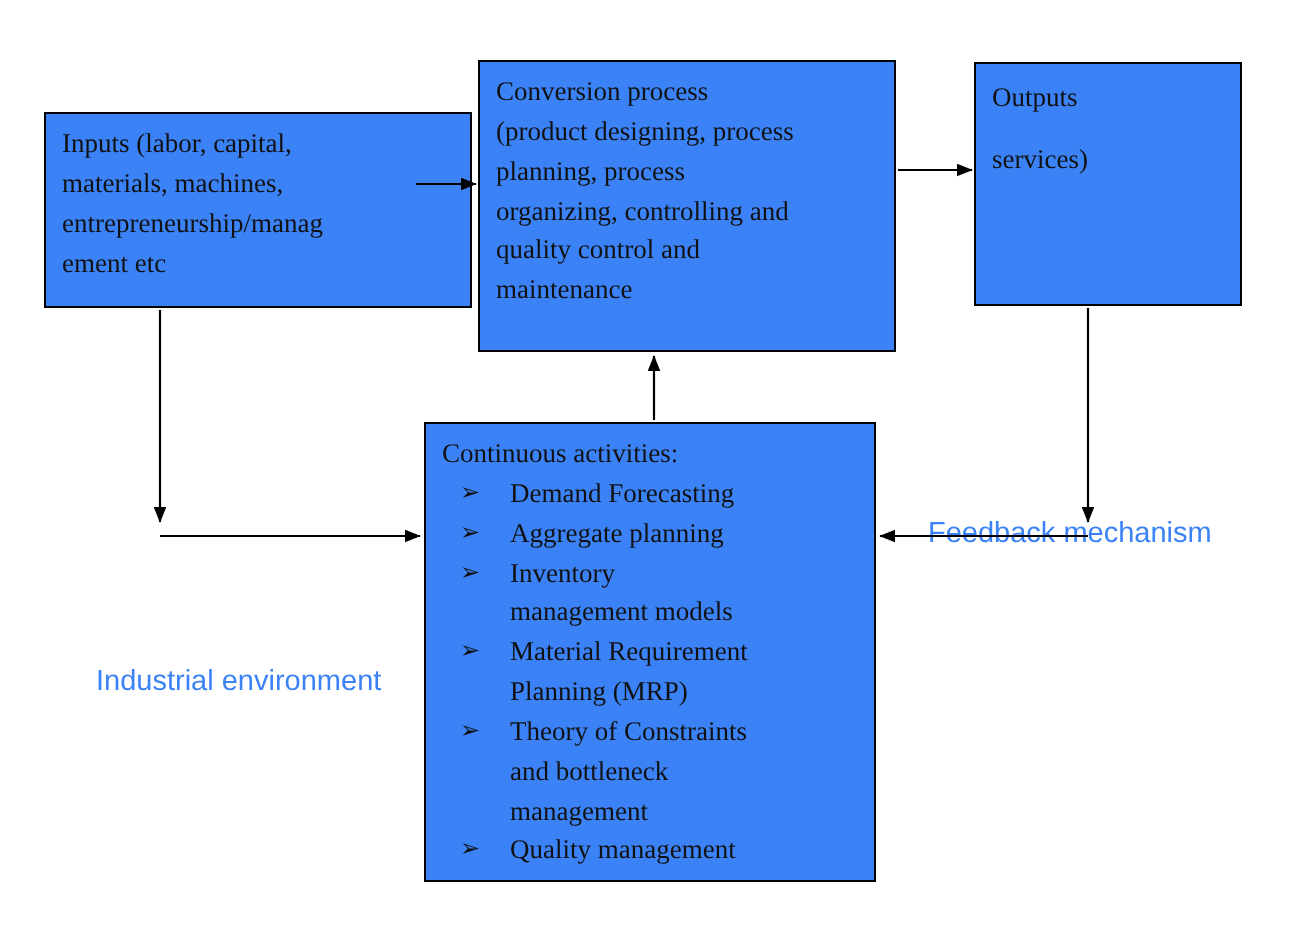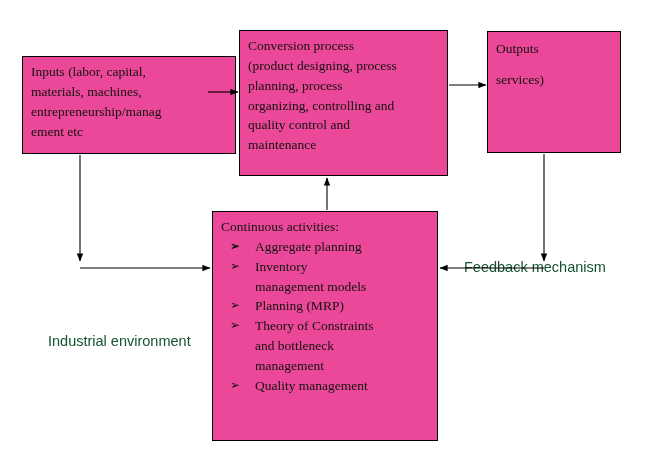--- a/index.html
+++ b/index.html
@@ -13,21 +13,21 @@
     height: 465px;
     background: #ffffff;
     overflow: hidden;
     font-family: "Liberation Serif", "DejaVu Serif", serif;
     color: #000000;
   }
   .box {
     position: absolute;
     border: 1px solid #000000;
     box-sizing: border-box;
-    background: #ec4899;
+    background: #3b82f6;
     font-family: "Liberation Serif", "DejaVu Serif", serif;
     font-size: 13.5px;
     line-height: 1.47;
     color: #111111;
   }
   .box .inner {
     padding: 5px 6px 4px 8px;
   }
   .box .line {
     white-space: pre;
@@ -62,21 +62,21 @@
     display: block;
   }
   .bullet-list li .btext.cont {
     padding-left: 0px;
   }
 
   .label {
     position: absolute;
     font-family: "Liberation Sans", "DejaVu Sans", sans-serif;
     font-size: 14.5px;
-    color: #14532d;
+    color: #3b82f6;
     white-space: pre;
   }
   #label-industrial { left: 48px;  top: 333px; }
   #label-feedback   { left: 464px; top: 259px; }
 
   .conn { position: absolute; }
   .conn svg { display: block; overflow: visible; }
 </style>
 </head>
 <body>
@@ -111,35 +111,37 @@
     </div>
   </div>
 
   <div class="box" id="box-cont">
     <div class="inner">
       <div class="line">Continuous activities:</div>
       <ul class="bullet-list">
 
         <li>
           <span class="arrow-bullet">➢</span>
+          <span class="btext">Demand Forecasting</span>
         </li>
 
         <li>
           <span class="arrow-bullet">➢</span>
           <span class="btext"> Aggregate planning</span>
         </li>
 
         <li>
           <span class="arrow-bullet">➢</span>
           <span class="btext"> Inventory</span>
           <span class="btext cont">management models</span>
         </li>
 
         <li>
           <span class="arrow-bullet">➢</span>
+          <span class="btext"> Material Requirement</span>
           <span class="btext cont">Planning (MRP)</span>
         </li>
 
         <li>
           <span class="arrow-bullet">➢</span>
           <span class="btext"> Theory of Constraints</span>
           <span class="btext cont">and bottleneck</span>
           <span class="btext cont">management</span>
         </li>
 

